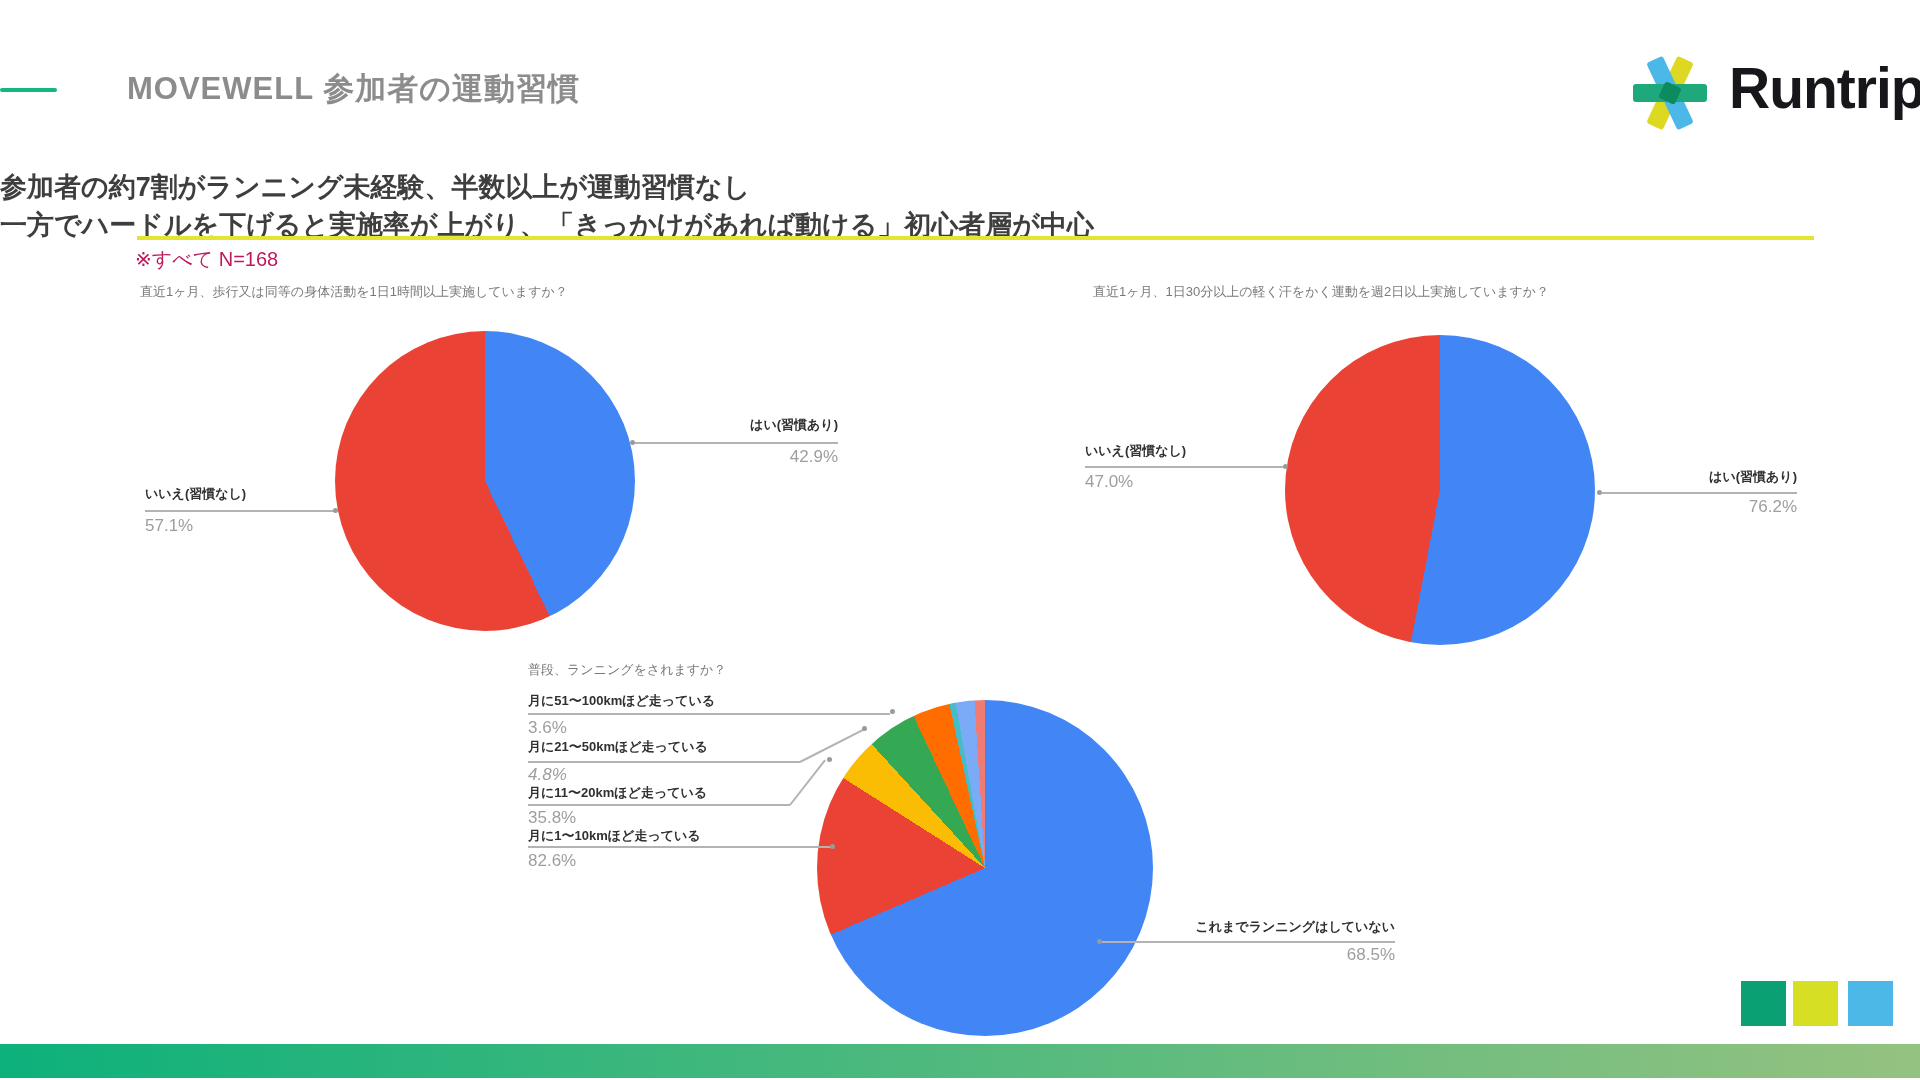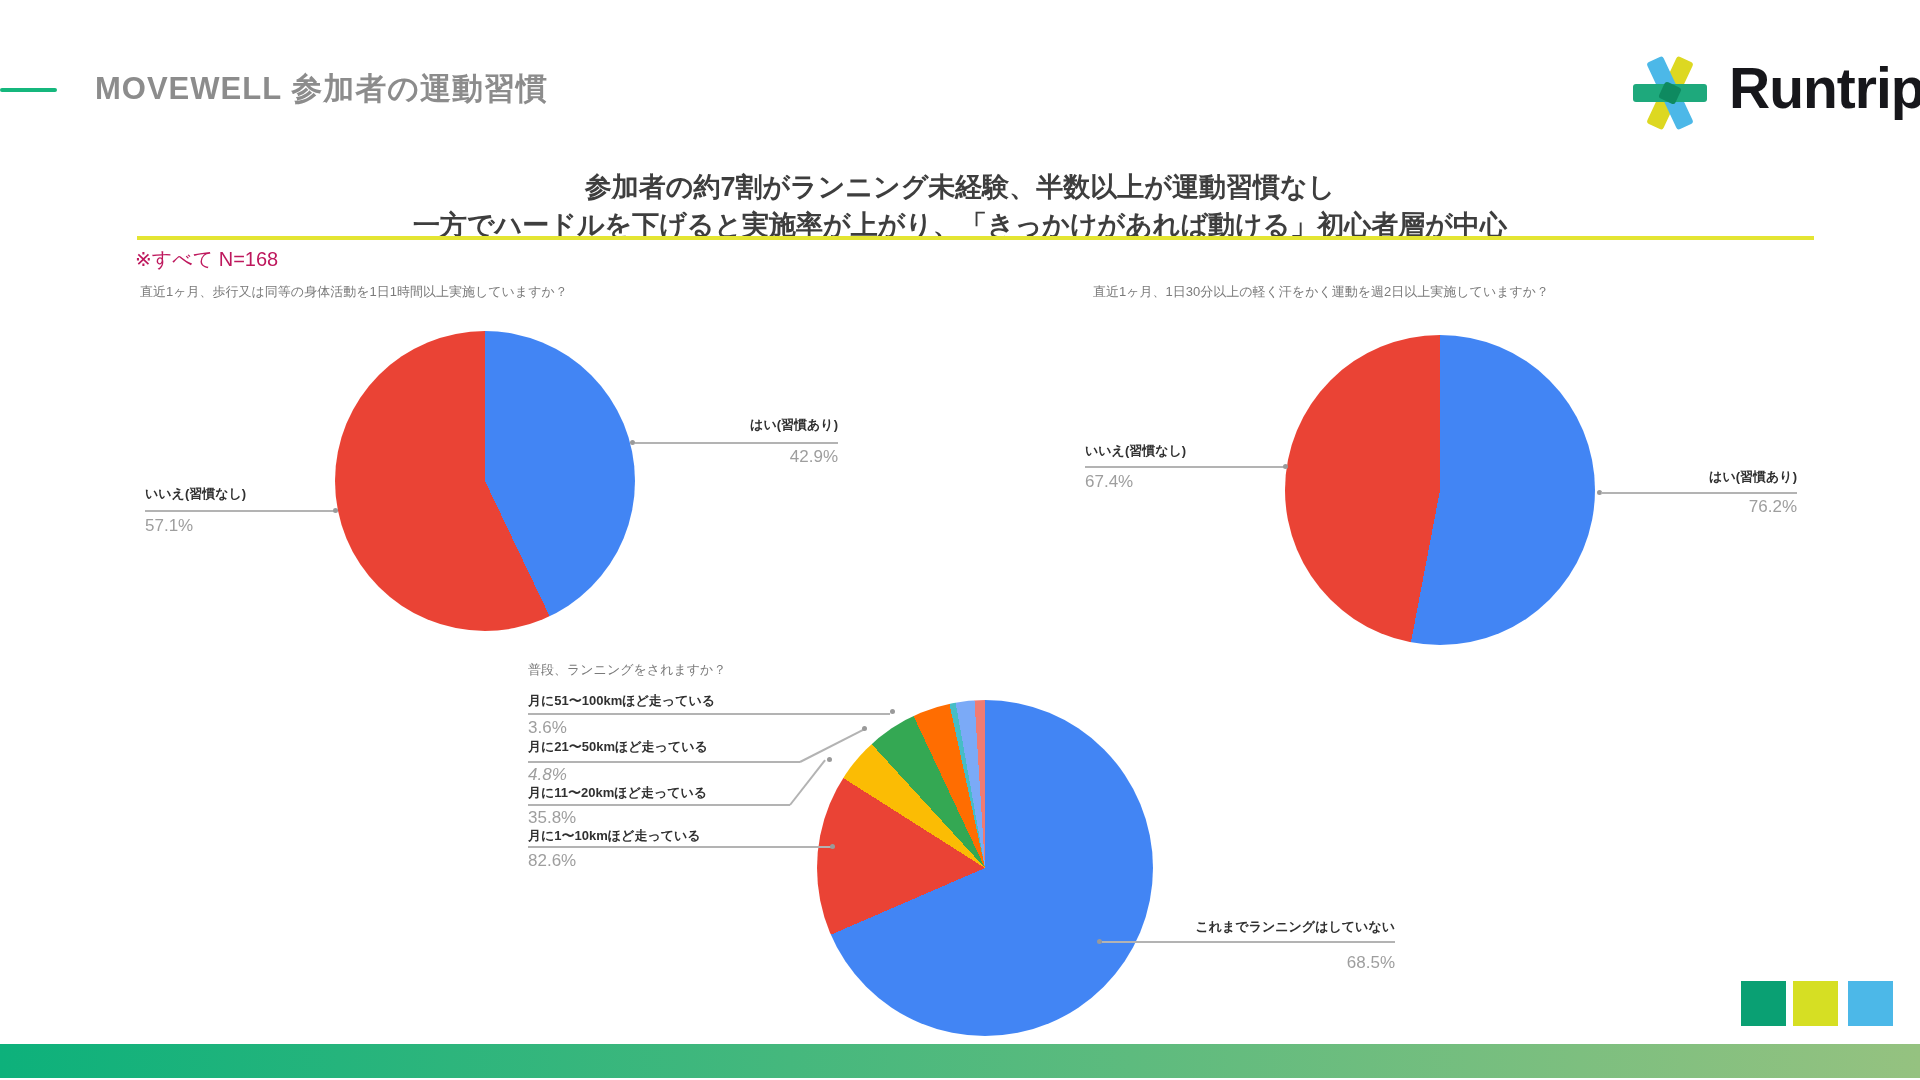--- a/index.html
+++ b/index.html
@@ -1,23 +1,23 @@
 <!DOCTYPE html>
 <html><head>
 <meta charset="utf-8">
 <style>
   html,body{margin:0;padding:0;background:#e9e9e9;}
   .slide{
     position:relative;width:1920px;height:1080px;background:#ffffff;
     font-family:"Liberation Sans","DejaVu Sans",sans-serif;overflow:hidden;
   }
   .abs{position:absolute;}
-  .page-title{font-size:31px;font-weight:bold;color:#8c8c8c;white-space:nowrap;letter-spacing:1px;}
+  .page-title{font-size:31px;font-weight:bold;color:#8c8c8c;white-space:nowrap;letter-spacing:1px;margin-left:32px;}
   .accent-dash{background:#15b77d;height:4px;border-radius:2px;}
-  .headline{width:100%;text-align:center;font-size:27px;font-weight:bold;color:#3e3e3e;line-height:38px;white-space:nowrap;}
+  .headline{width:100%;font-size:27px;font-weight:bold;color:#3e3e3e;line-height:38px;white-space:nowrap;}
   .yellow-rule{background:#e4e532;height:4px;}
   .note{font-size:20px;color:#be185d;white-space:nowrap;}
   .chart-title{font-size:13px;color:#7a7a7a;white-space:nowrap;}
   .pie{border-radius:50%;}
   .lbl{font-size:13px;font-weight:bold;color:#303030;white-space:nowrap;}
   .pct{font-size:17px;color:#9e9e9e;white-space:nowrap;}
   .leader{height:2px;background:#b3b3b3;}
   .dot{width:5px;height:5px;border-radius:50%;background:#9a9a9a;}
   .ta-r{text-align:right;}
   
@@ -67,21 +67,21 @@
   <div class="abs leader" style="left:145px;top:510px;width:190px;"></div>
   <div class="abs dot" style="left:333px;top:508px;"></div>
   <div class="abs pct" style="left:145px;top:516px;">57.1%</div>
 
   <div class="abs chart-title" style="left:1093px;top:283px;">直近1ヶ月、1日30分以上の軽く汗をかく運動を週2日以上実施していますか？</div>
   <div class="abs pie" style="left: 1285px; top: 335px; width: 310px; height: 310px; background: conic-gradient(rgb(66, 133, 244) 0deg, rgb(66, 133, 244) 190.8deg, rgb(234, 67, 53) 190.8deg, rgb(234, 67, 53) 360deg);"></div>
 
   <div class="abs lbl" style="left:1085px;top:442px;">いいえ(習慣なし)</div>
   <div class="abs leader" style="left:1085px;top:466px;width:200px;"></div>
   <div class="abs dot" style="left:1283px;top:464px;"></div>
-  <div class="abs pct" style="left:1085px;top:472px;">67.4%</div>
+  <div class="abs pct" style="left:1085px;top:472px;">47.0%</div>
 
   <div class="abs dot" style="left:1597px;top:490px;"></div>
   <div class="abs leader" style="left:1601px;top:492px;width:196px;"></div>
   <div class="abs lbl ta-r" style="left:1640px;top:468px;width:157px;">はい(習慣あり)</div>
   <div class="abs pct ta-r" style="left:1640px;top:497px;width:157px;">76.2%</div>
 
   <div class="abs chart-title" style="left:528px;top:661px;">普段、ランニングをされますか？</div>
   <div class="abs pie" style="left: 817px; top: 700px; width: 336px; height: 336px; background: conic-gradient(rgb(66, 133, 244) 0deg, rgb(66, 133, 244) 246.6deg, rgb(234, 67, 53) 246.6deg, rgb(234, 67, 53) 302.4deg, rgb(251, 188, 4) 302.4deg, rgb(251, 188, 4) 317.52deg, rgb(52, 168, 83) 317.52deg, rgb(52, 168, 83) 334.8deg, rgb(255, 109, 1) 334.8deg, rgb(255, 109, 1) 347.76deg, rgb(70, 189, 198) 347.76deg, rgb(70, 189, 198) 349.92deg, rgb(123, 170, 247) 349.92deg, rgb(123, 170, 247) 356.4deg, rgb(240, 123, 114) 356.4deg, rgb(240, 123, 114) 360deg);"></div>
 
   <div class="abs lbl" style="left:528px;top:692px;">月に51〜100kmほど走っている</div>
@@ -102,20 +102,20 @@
   <div class="abs pct" style="left:528px;top:808px;">35.8%</div>
 
   <div class="abs lbl" style="left:528px;top:827px;">月に1〜10kmほど走っている</div>
   <div class="abs leader" style="left:528px;top:846px;width:303px;"></div>
   <div class="abs dot" style="left:830px;top:844px;"></div>
   <div class="abs pct" style="left:528px;top:851px;">82.6%</div>
 
   <div class="abs dot" style="left:1097px;top:939px;"></div>
   <div class="abs leader" style="left:1102px;top:941px;width:293px;"></div>
   <div class="abs lbl ta-r" style="left:1098px;top:918px;width:297px;">これまでランニングはしていない</div>
-  <div class="abs pct ta-r" style="left:1098px;top:945px;width:297px;margin-top:8px;">68.5%</div>
+  <div class="abs pct ta-r" style="left:1098px;top:945px;width:297px;">68.5%</div>
 
   <div class="abs square" style="left: 1741px; top: 981px; background: rgb(10, 160, 115);"></div>
   <div class="abs square" style="left: 1793px; top: 981px; background: rgb(214, 223, 35);"></div>
   <div class="abs square" style="left: 1848px; top: 981px; background: rgb(76, 184, 232);"></div>
   <div class="abs footer-bar" style="left:0;top:1044px;width:1920px;height:34px;"></div>
 
 </div>
 
 </body></html>

